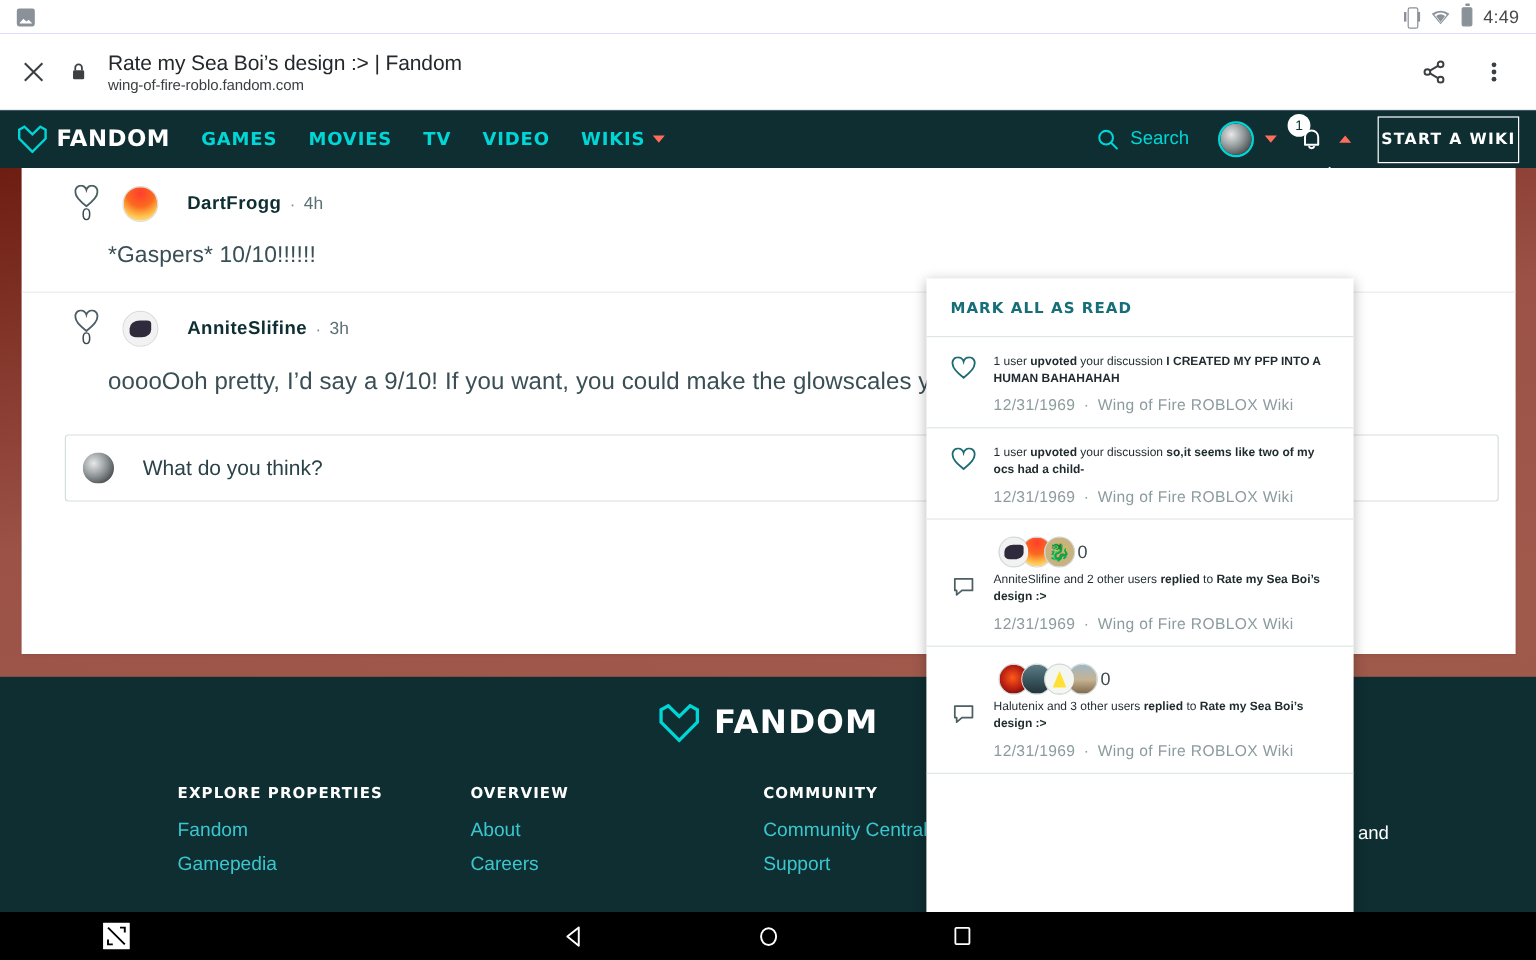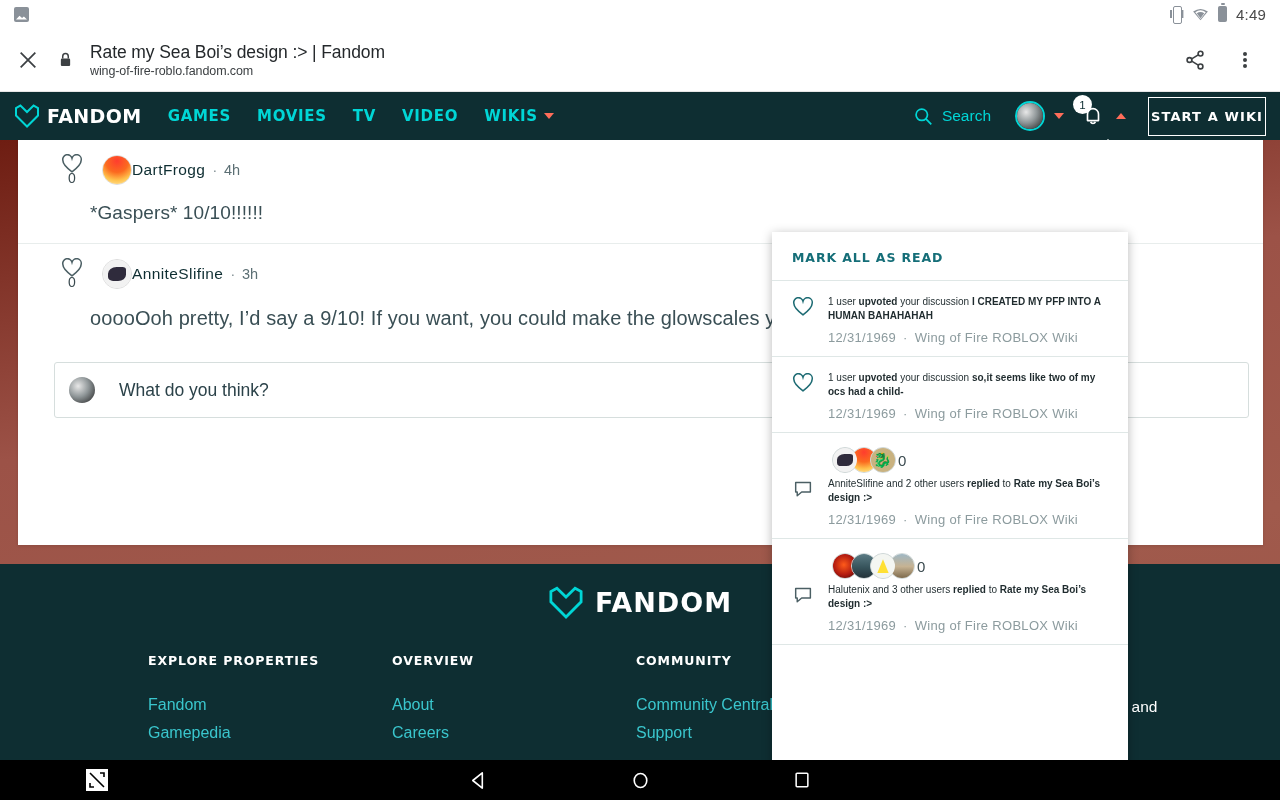--- a/index.html
+++ b/index.html
@@ -132,21 +132,21 @@
   }
   .reply-row { padding: 0 36px; border-top: 1px solid #e8edec; }
   .reply-row:first-child { border-top: none; }
   .reply-head { display: flex; align-items: center; padding: 14px 0 2px 0; }
   .vote-col {
     width: 52px; display: flex; flex-direction: column; align-items: center;
     margin-left: -8px; margin-right: 4px;
   }
   .vote-count { font-size: 14px; color: #3a4a4f; margin-top: -4px; }
   .ravatar { width: 30px; height: 30px; border-radius: 50%; overflow: hidden; border: 1px solid #dcdcdc; }
-  .rname { font-weight: 400; font-size: 15.5px; color: #0e2e32; margin-left: 0; letter-spacing: .4px; }
+  .rname { font-weight: 700; font-size: 15.5px; color: #0e2e32; margin-left: 24px; letter-spacing: .4px; }
   .rdot { color: #7d8c90; margin: 0 7px; font-size: 14px; }
   .rtime { color: #5c6f74; font-size: 14.5px; }
   .rbody {
     font-size: 20px; color: #3a4f55; line-height: 1.62; padding: 10px 0 20px 36px;
     font-weight: 300; letter-spacing: .1px;
   }
   .rbody.small { font-size: 19px; padding-bottom: 14px; }
 
   .composer {
     margin: 8px 14px 14px 36px; border: 1px solid #d6dedd; border-radius: 3px;
@@ -164,21 +164,21 @@
   .ffooter-logo { display: flex; align-items: center; justify-content: center; gap: 11px; }
   .ffooter-logo-text {
     color: #fff; font-weight: 800; font-size: 27px; letter-spacing: 1px;
     font-family: "DejaVu Sans", sans-serif;
   }
   .fcols { display: flex; padding: 34px 0 0 148px; }
   .fcol { width: 244px; }
   .fcol.wide { width: 300px; }
   .fcol-h {
     color: #fff; font-weight: 800; font-size: 12.5px; letter-spacing: .9px;
-    margin-bottom: 28px; font-family: "DejaVu Sans", sans-serif;
+    margin-bottom: 16px; font-family: "DejaVu Sans", sans-serif;
   }
   .fcol-link {
     color: #3ac6cd; font-size: 16px; margin-bottom: 10px; display: block;
     cursor: pointer; font-weight: 300;
   }
   .fcol-text { color: #fff; font-size: 15.5px; line-height: 1.42; font-weight: 300; }
 
   
   .notif-panel {
     position: absolute; left: 772px; top: 140px; width: 356px; height: 595px;

